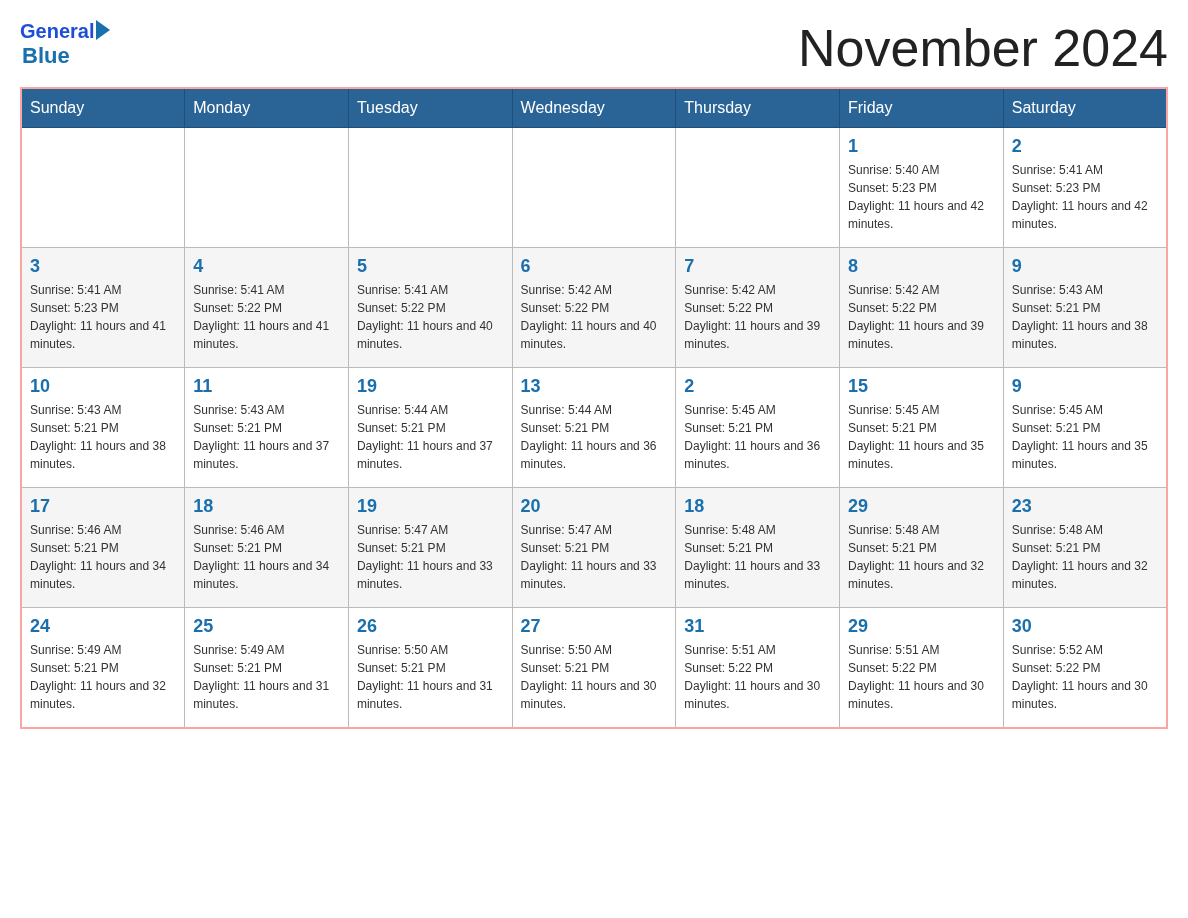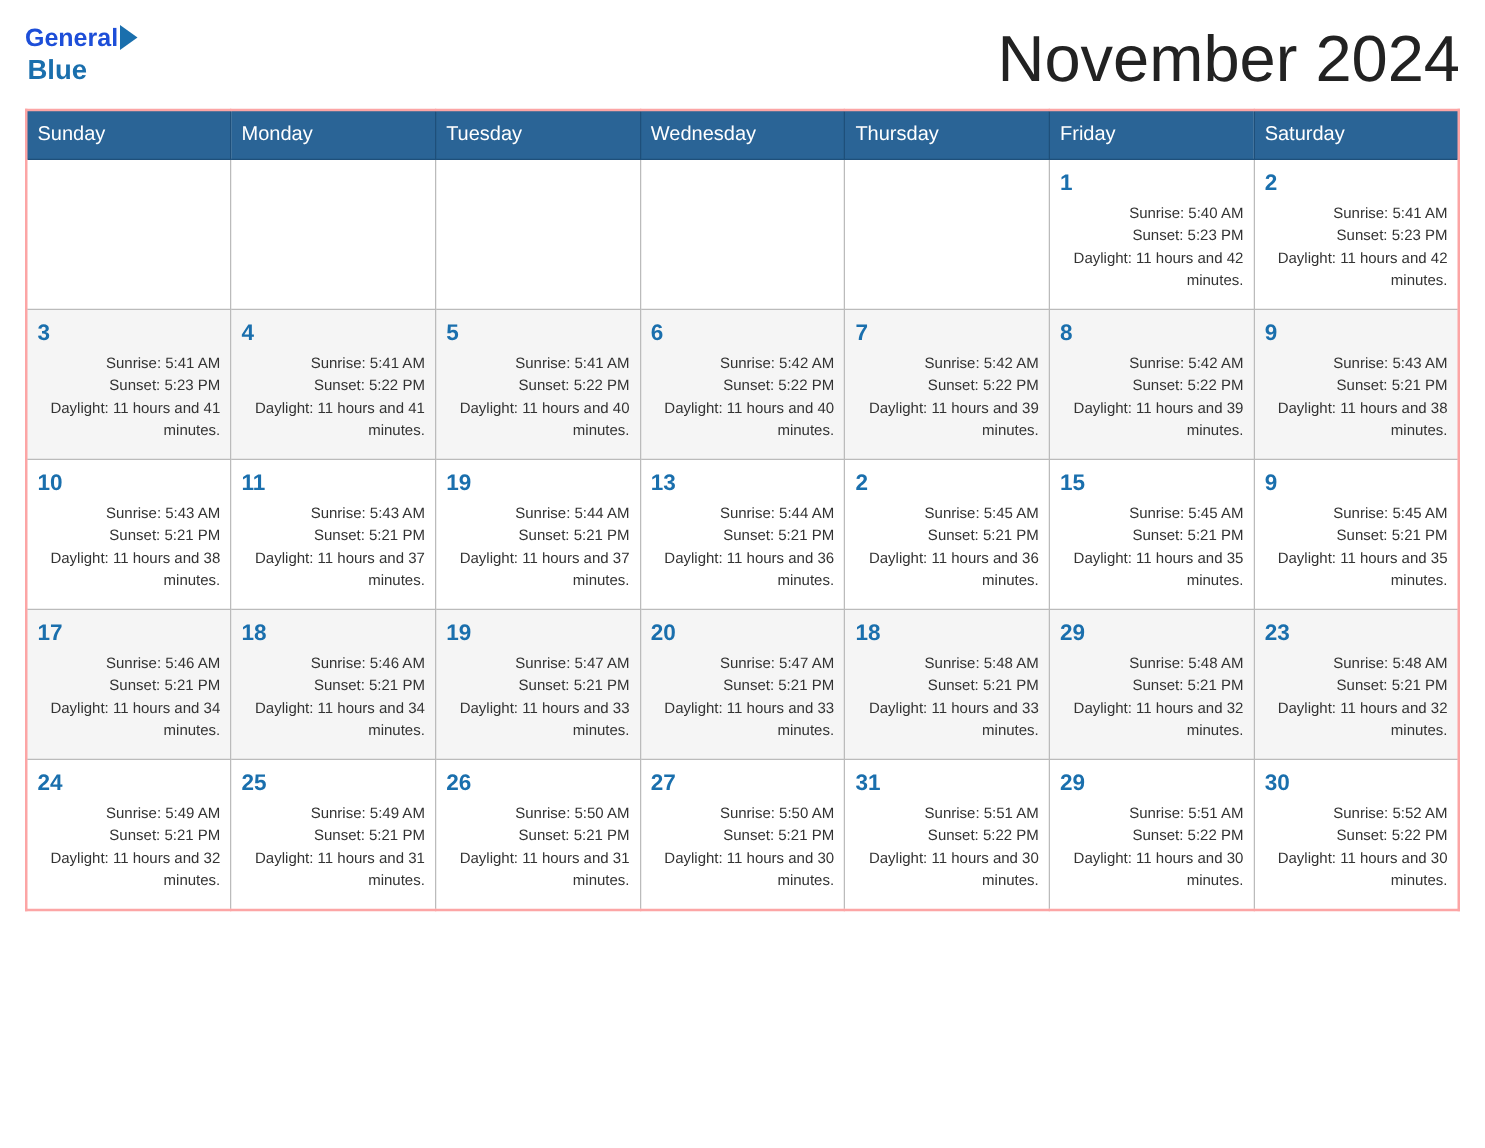--- a/index.html
+++ b/index.html
@@ -84,21 +84,20 @@
     .day-number {
       font-size: 18px;
       color: #1a6fad;
       font-weight: bold;
       margin-bottom: 4px;
     }
     .day-info {
       font-size: 12px;
       color: #333;
       line-height: 1.5;
-      text-align: right;
     }
     .empty-cell {
       background: #f9f9f9;
     }
     tr:nth-child(odd) td {
       background: #ffffff;
     }
     tr:nth-child(even) td {
       background: #f5f5f5;
     }

